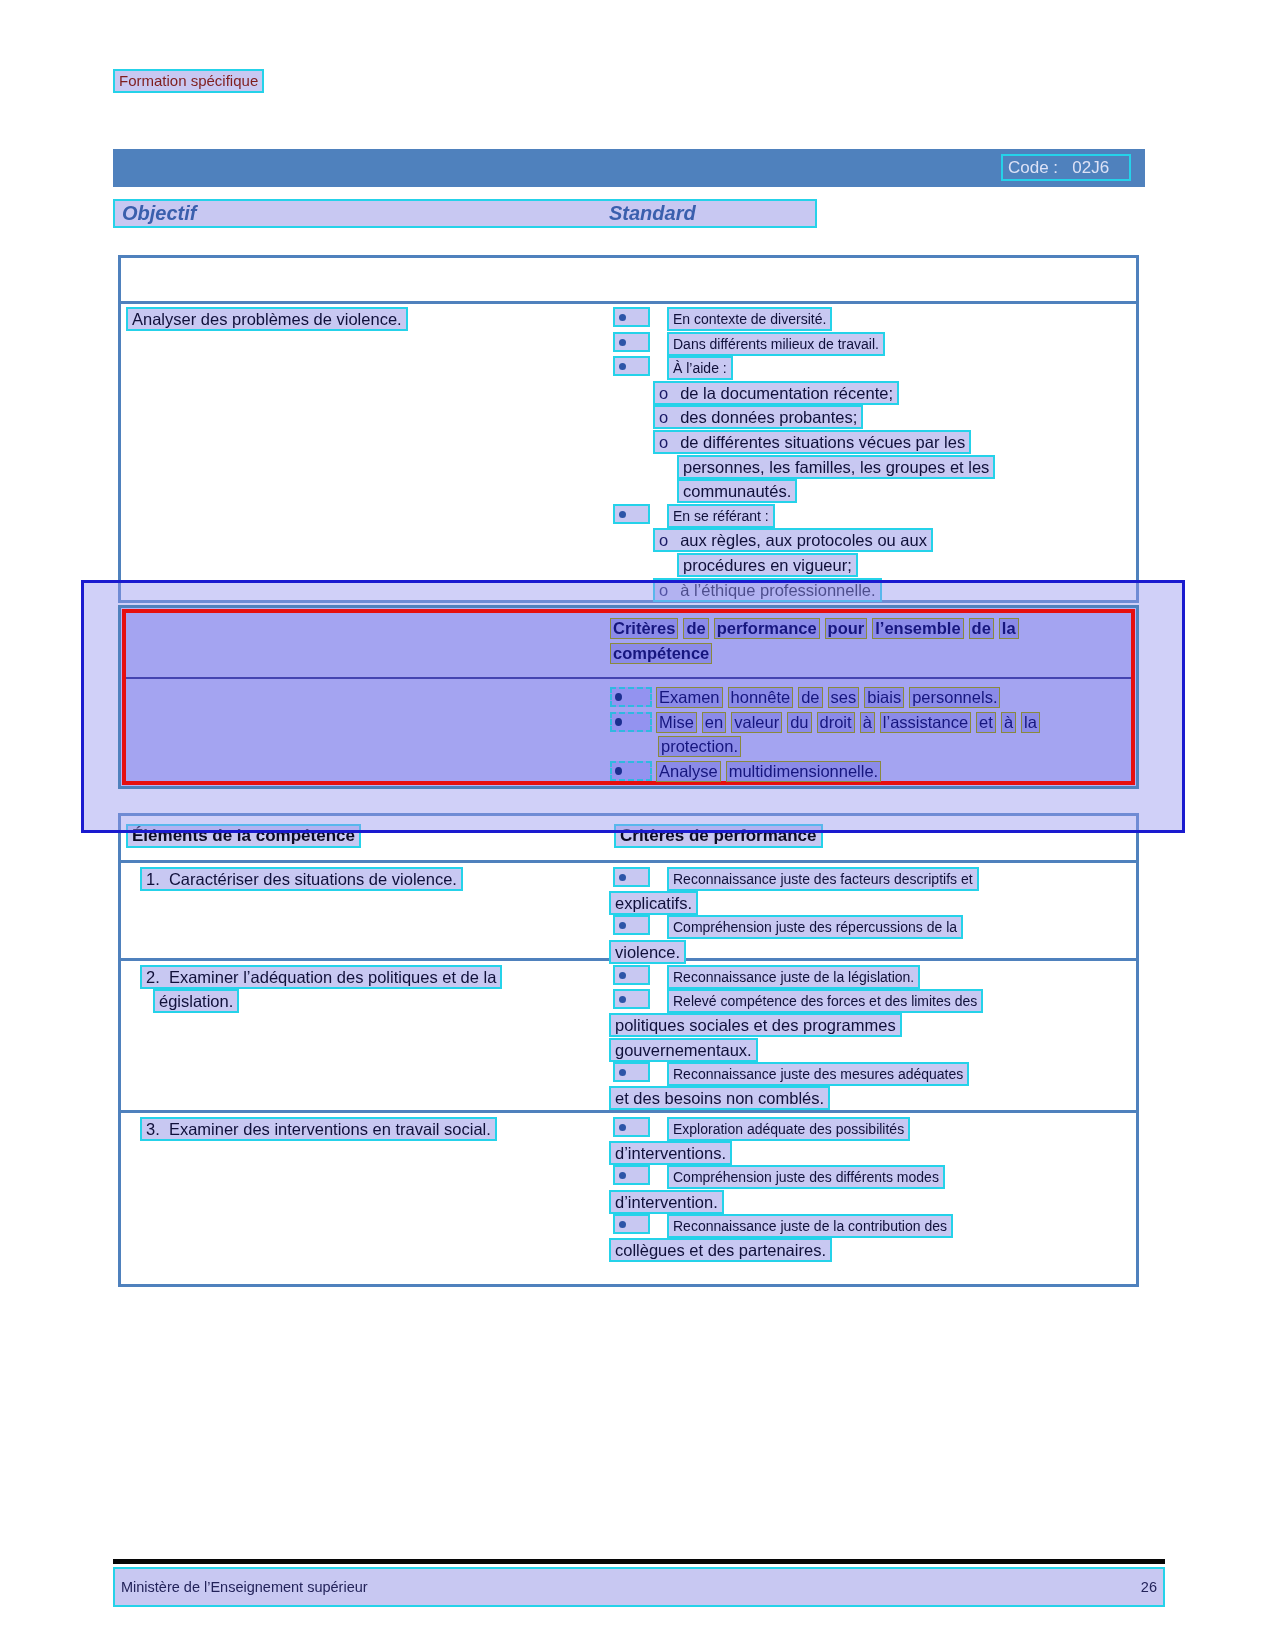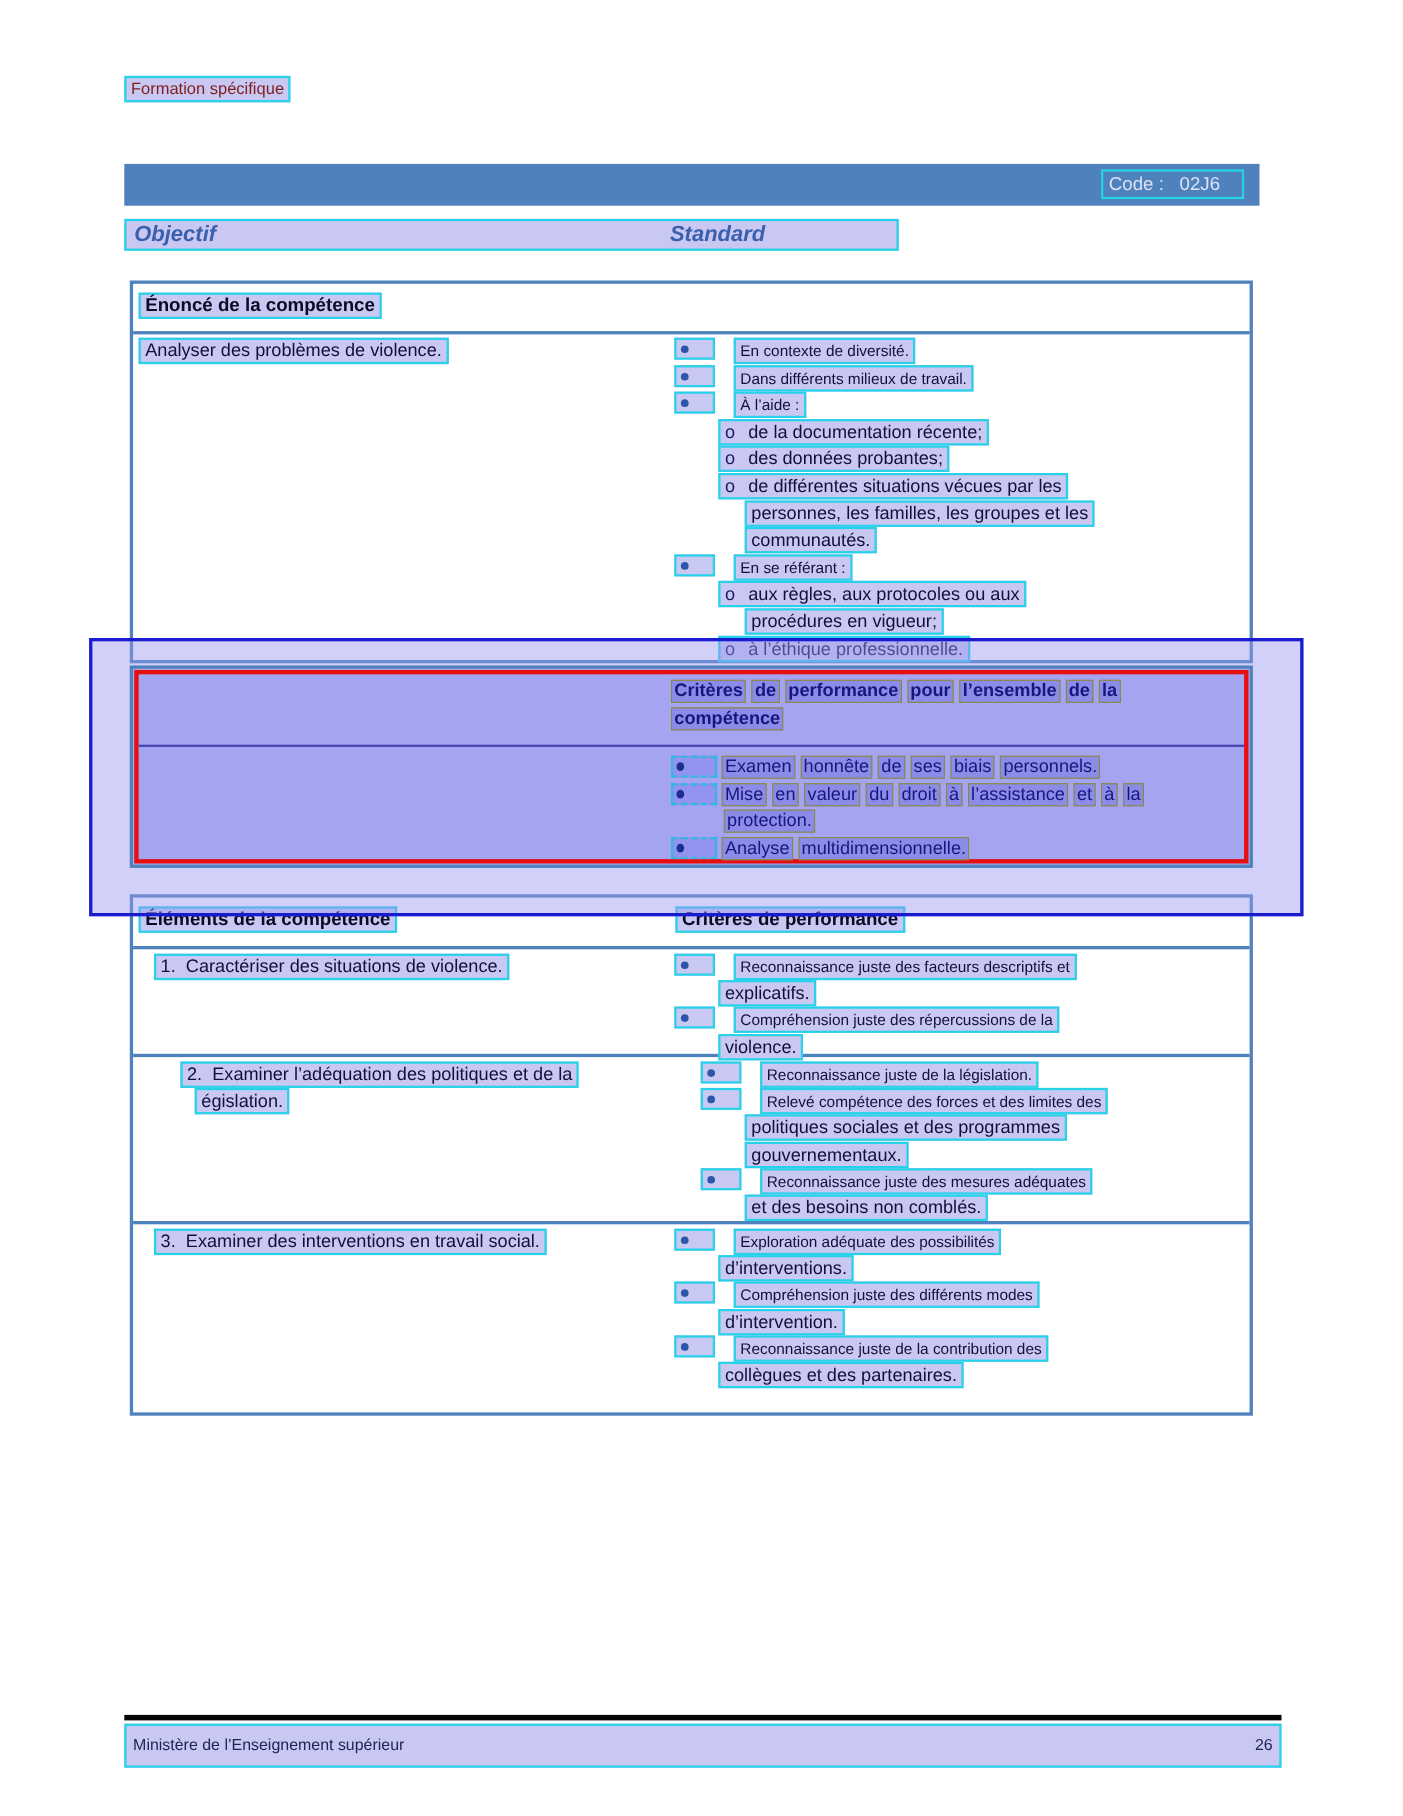--- a/index.html
+++ b/index.html
@@ -36,21 +36,21 @@
   .line{white-space:nowrap;}
   .t1-line{height:24.6px;}
   .statement-wrap{padding-top:3px;}
   .statement-wrap .hl{margin-left:5px;font-size:16.5px;}
   .list{padding-top:3px;}
   .mk{width:37px;height:20px;margin-left:4px;vertical-align:top;position:relative;}
   .mk .dot{position:absolute;left:4px;top:5px;width:7px;height:7px;border-radius:50%;background:#2d55a8;}
   .txt{margin-left:17px;font-size:14px;}
   .sub-box{margin-left:44px;font-size:16.5px;}
   .sub-o{color:#1a1a66;margin-right:12px;}
-  .cont-bullet{margin-left:44px;font-size:16.5px;}
+  .cont-bullet{font-size:16.5px;}
   .cont-sub{margin-left:68px;font-size:16.5px;}
 
   
   .overlay{position:absolute;left:81px;top:580px;width:1104px;height:253px;
            border:3px solid #1a1acf;background:rgba(151,151,240,0.45);
            box-sizing:border-box;z-index:5;pointer-events:none;}
 
   
   #section2{position:absolute;left:118px;top:605px;width:1021px;height:184px;
             border:3px solid #4f81bd;box-sizing:border-box;background:#b3b3f5;z-index:6;}
@@ -92,23 +92,20 @@
     <div class="code-box">Code :   02J6</div>
   </div>
 
   <div class="objstd">
     <span class="lbl o">Objectif</span>
     <span class="lbl s">Standard</span>
   </div>
 
   <div class="doc-table" id="table1">
     <div class="t-row t-div" style="height:46px;">
-      <div class="cell-l hdr-cell">
-        <span class="hl">Énoncé de la compétence</span>
-      </div>
     </div>
     <div class="t-row t-body">
       <div class="cell-l statement-wrap">
         <span class="hl">Analyser des problèmes de violence.</span>
       </div>
       <div class="cell-r list" id="context-list">
           <div class="line t1-line"><span class="hl mk"><span class="dot"></span></span><span class="hl txt">En contexte de diversité.</span></div>
           <div class="line t1-line"><span class="hl mk"><span class="dot"></span></span><span class="hl txt">Dans différents milieux de travail.</span></div>
           <div class="line t1-line"><span class="hl mk"><span class="dot"></span></span><span class="hl txt">À l’aide :</span></div>
           <div class="line t1-line"><span class="hl sub-box"><span class="sub-o">o</span>de la documentation récente;</span></div>
@@ -156,21 +153,21 @@
           <div class="cell-l t2-left">
             <div class="line t2-line"><span class="hl num-box">1.&nbsp;&nbsp;Caractériser des situations de violence.</span></div>
           </div>
           <div class="cell-r t2-list">
             <div class="line t2-line"><span class="hl mk"><span class="dot"></span></span><span class="hl txt">Reconnaissance juste des facteurs descriptifs et</span></div>
             <div class="line t2-line"><span class="hl cont-bullet">explicatifs.</span></div>
             <div class="line t2-line"><span class="hl mk"><span class="dot"></span></span><span class="hl txt">Compréhension juste des répercussions de la</span></div>
             <div class="line t2-line"><span class="hl cont-bullet">violence.</span></div>
           </div>
         </div>
-        <div class="t-row t-div" style="height: 152px; padding-left: 24px;">
+        <div class="t-row t-div" style="height: 152px;">
           <div class="cell-l t2-left">
             <div class="line t2-line"><span class="hl num-box">2.&nbsp;&nbsp;Examiner l’adéquation des politiques et de la</span></div>
             <div class="line t2-line"><span class="hl num-cont">égislation.</span></div>
           </div>
           <div class="cell-r t2-list">
             <div class="line t2-line"><span class="hl mk"><span class="dot"></span></span><span class="hl txt">Reconnaissance juste de la législation.</span></div>
             <div class="line t2-line"><span class="hl mk"><span class="dot"></span></span><span class="hl txt">Relevé compétence des forces et des limites des</span></div>
             <div class="line t2-line"><span class="hl cont-bullet">politiques sociales et des programmes</span></div>
             <div class="line t2-line"><span class="hl cont-bullet">gouvernementaux.</span></div>
             <div class="line t2-line"><span class="hl mk"><span class="dot"></span></span><span class="hl txt">Reconnaissance juste des mesures adéquates</span></div>

